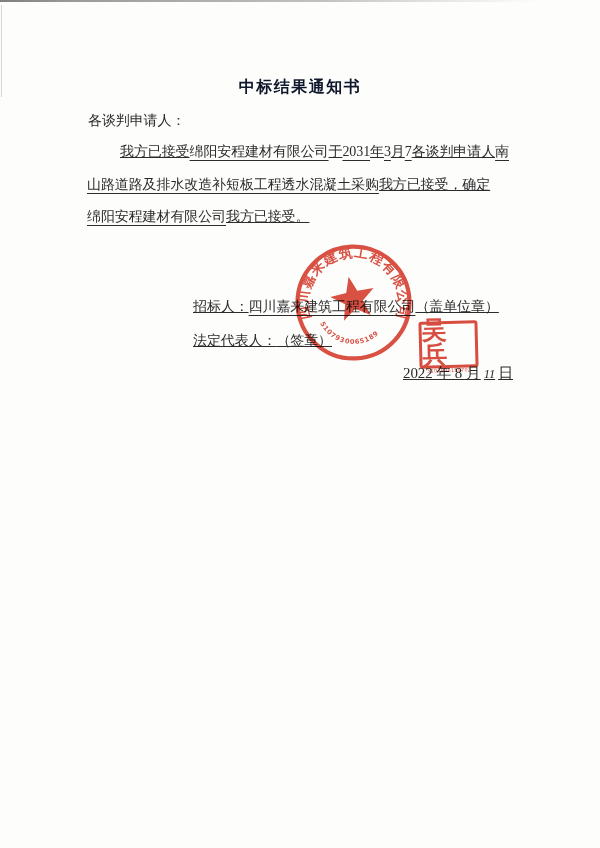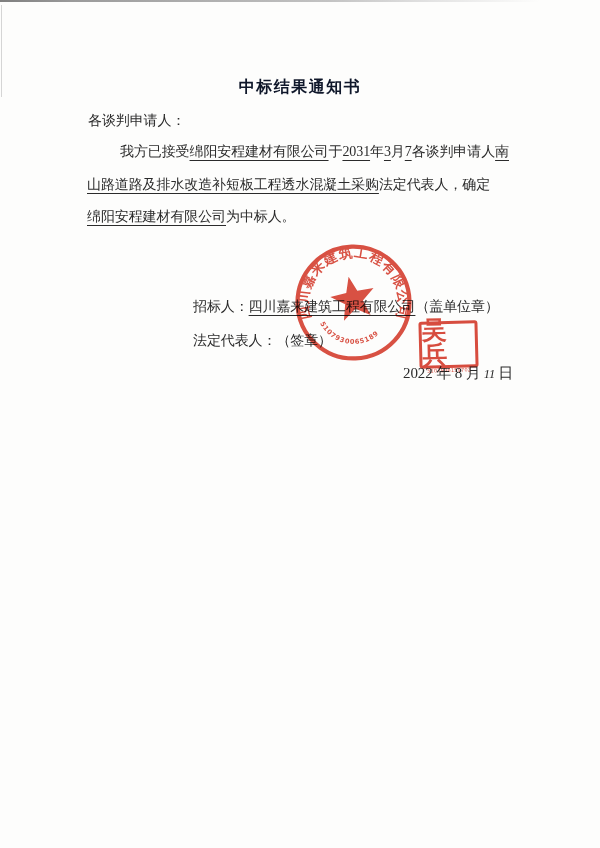--- a/index.html
+++ b/index.html
@@ -22,21 +22,21 @@
   }
   .title{
     position:absolute;left:0;top:77px;width:100%;
     margin:0;text-align:center;
     font-size:16px;font-weight:bold;letter-spacing:1.5px;color:#0f172a;
   }
   .line{
     position:absolute;white-space:nowrap;
     font-size:14px;letter-spacing:-0.1px;line-height:19px;color:#2b2b2b;
   }
-  .line span{display:inline;}
+  .line span{display:inline;text-decoration:underline;}
   .u{
     text-decoration:underline;
     text-underline-offset:3.5px;
     text-decoration-thickness:0.9px;
   }
   .salutation{left:88px;top:111px;}
   .l-p1a{left:120px;top:142px;}
   .l-p1b{left:87px;top:175px;}
   .l-p1c{left:87px;top:207px;}
   .l-p2{left:117px;top:240px;}
@@ -93,23 +93,23 @@
 
   <div class="scan-edge-top"></div>
   <div class="scan-edge-left"></div>
 
   <h1 class="title">中标结果通知书</h1>
 
   <div class="line salutation">各谈判申请人：</div>
 
   <div class="line l-p1a"><span>我方已接受</span><span class="u">绵阳安程建材有限公司</span><span>于</span><span class="u">2031</span><span>年</span><span class="u">3</span><span>月</span><span class="u">7</span><span>各谈判申请人</span><span class="u">南</span></div>
 
-  <div class="line l-p1b"><span class="u">山路道路及排水改造补短板工程透水混凝土采购</span><span>法定代表人，确定</span></div>
+  <div class="line l-p1b"><span class="u">山路道路及排水改造补短板工程透水混凝土采购</span><span>我方已接受，确定</span></div>
 
-  <div class="line l-p1c"><span class="u">绵阳安程建材有限公司</span><span>为中标人。</span></div>
+  <div class="line l-p1c"><span class="u">绵阳安程建材有限公司</span><span>我方已接受。</span></div>
 
 
   <div class="line l-bidder"><span>招标人：</span><span class="u">四川嘉来建筑工程有限公司</span><span>（盖单位章）</span></div>
 
   <div class="line l-rep"><span>法定代表人：</span><span class="blank-line"></span><span>（签章）</span></div>
 
   <div class="line l-date"><span>2022 年 8 月</span><span class="handwritten-day">11</span><span>日</span></div>
 
   <svg class="company-seal" viewBox="0 0 120 120" aria-hidden="true">
     <defs>

